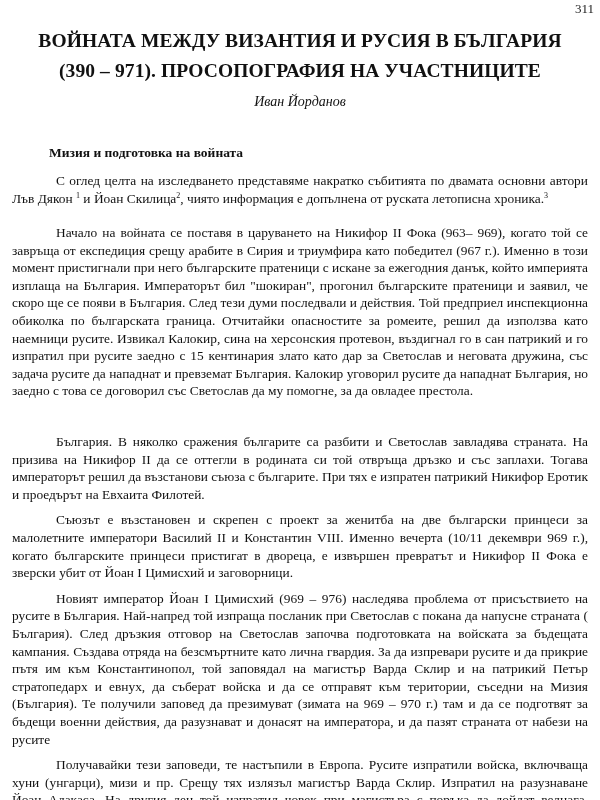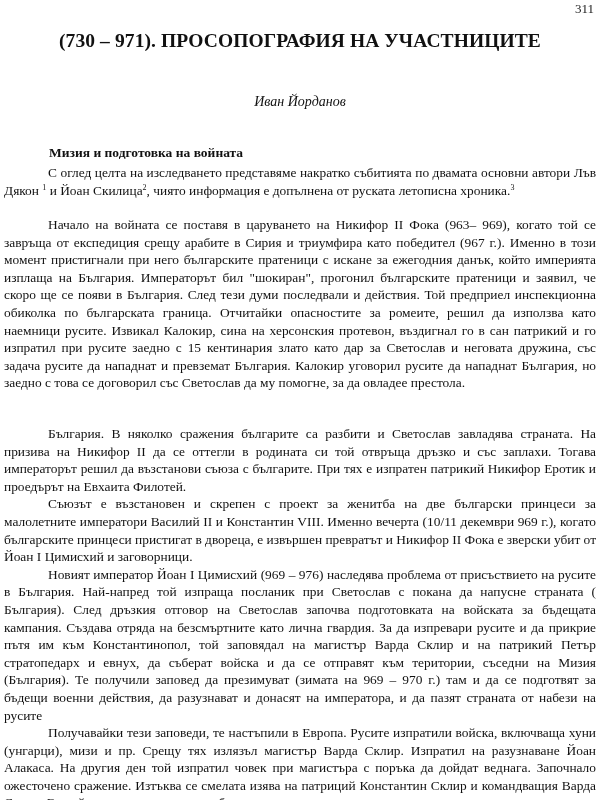--- a/index.html
+++ b/index.html
@@ -51,39 +51,40 @@
     }
     .body-text {
       position: absolute;
       left: 4px;
       width: 592px;
       font-size: 13.4px;
       line-height: 17.6px;
       text-align: justify;
     }
     .body-text p {
-      margin: 0;
+      margin: 8px;
       text-indent: 44px;
       text-align: justify;
     }
     .block1 { top: 164px; }
     .block2 { top: 216px; }
     .block3 { top: 425px; }
     sup {
       font-size: 8px;
       line-height: 0;
     }
   </style>
 </head>
 <body>
 
 <div class="page-number">311</div>
 
 <div class="title">
-  <div>(730 – 971). ПРОСОПОГРАФИЯ НА УЧАСТНИЦИТЕ</div>
+  <div>ВОЙНАТА МЕЖДУ ВИЗАНТИЯ И РУСИЯ В БЪЛГАРИЯ</div>
+  <div>(390 – 971). ПРОСОПОГРАФИЯ НА УЧАСТНИЦИТЕ</div>
 </div>
 
 <div class="author">Иван Йорданов</div>
 
 <div class="section-heading">Мизия и подготовка на войната</div>
 
 <div class="body-text block1">
   <p><span>С оглед  целта на изследването представяме накратко събитията по двамата основни автори Лъв Дякон </span><sup>1</sup><span> и Йоан Скилица</span><sup>2</sup><span>, чиято информация е допълнена от руската летописна хроника.</span><sup>3</sup></p>
 </div>
 

